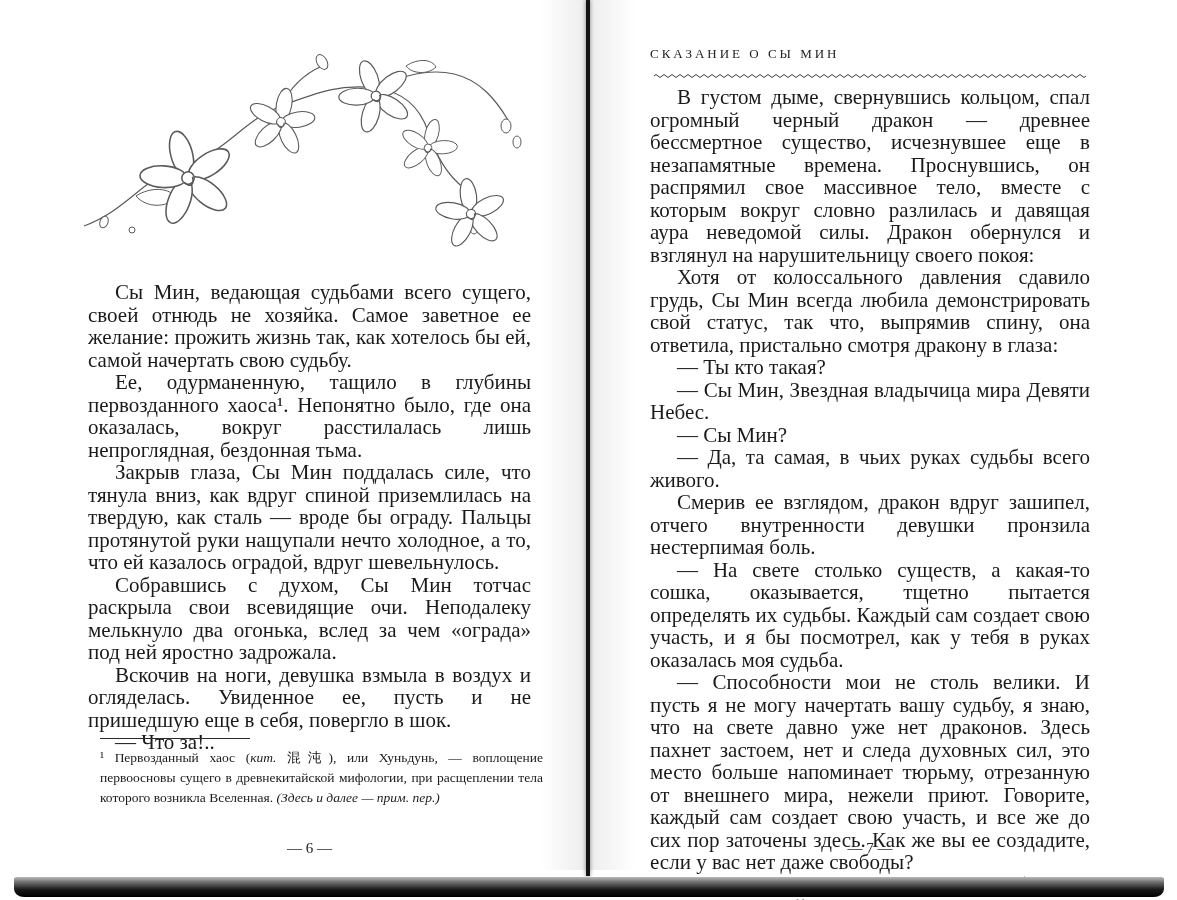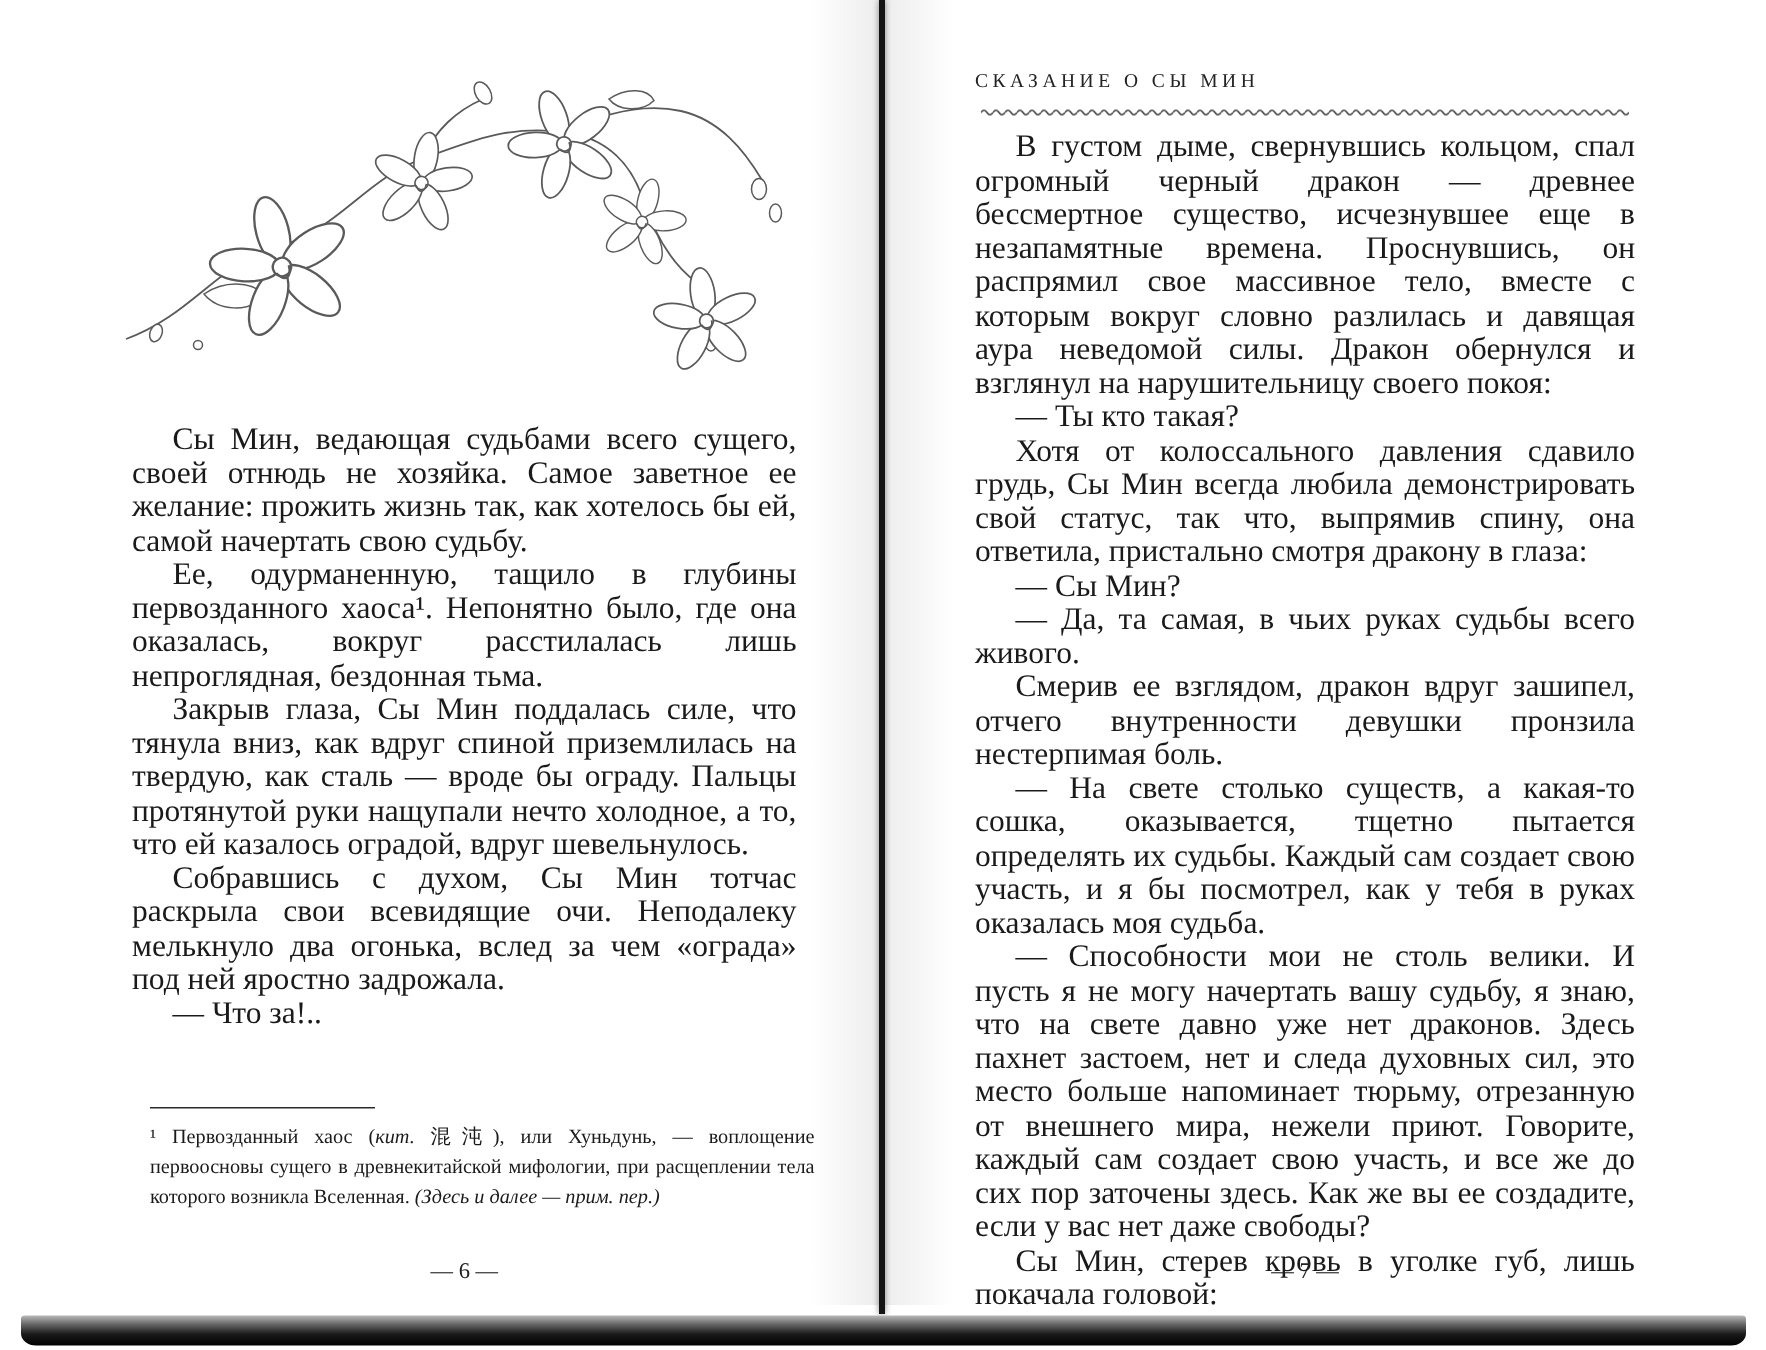--- a/index.html
+++ b/index.html
@@ -75,20 +75,21 @@
         <use href="#fl" transform="translate(352,122) scale(0.95) rotate(15)"></use>
         <use href="#fl" transform="translate(395,188) scale(1.15) rotate(-8)"></use>
       </svg>
     </div>
 
     <div class="body-text left-text">
       <p>Сы Мин, ведающая судьбами всего сущего, своей отнюдь не хозяйка. Самое заветное ее желание: прожить жизнь так, как хотелось бы ей, самой начертать свою судьбу.</p>
       <p>Ее, одурманенную, тащило в глубины первозданного хаоса¹. Непонятно было, где она оказалась, вокруг расстилалась лишь непроглядная, бездонная тьма.</p>
       <p>Закрыв глаза, Сы Мин поддалась силе, что тянула вниз, как вдруг спиной приземлилась на твердую, как сталь — вроде бы ограду. Пальцы протянутой руки нащупали нечто холодное, а то, что ей казалось оградой, вдруг шевельнулось.</p>
       <p>Собравшись с духом, Сы Мин тотчас раскрыла свои всевидящие очи. Неподалеку мелькнуло два огонька, вслед за чем «ограда» под ней яростно задрожала.</p>
+      <p>Вскочив на ноги, девушка взмыла в воздух и огляделась. Увиденное ее, пусть и не пришедшую еще в себя, повергло в шок.</p>
       <p>— Что за!..</p>
     </div>
 
     <div class="footnote">
       <div class="footnote-rule"></div>
       <p class="footnote-text"><span>¹ Первозданный хаос (</span><span class="it">кит.</span><span> 混沌), или Хуньдунь, — воплощение первоосновы сущего в древнекитайской мифологии, при расщеплении тела которого возникла Вселенная. </span><span class="it">(Здесь и далее — прим. пер.)</span></p>
     </div>
 
     <div class="page-number pn-left">— 6 —</div>
   </div>
@@ -103,22 +104,23 @@
           <pattern id="wave" width="8" height="8" patternUnits="userSpaceOnUse">
             <path d="M0 4 Q2 1 4 4 Q6 7 8 4" fill="none" stroke="#3a3a3a" stroke-width="1"></path>
           </pattern>
         </defs>
         <rect width="432" height="8" fill="url(#wave)"></rect>
       </svg>
     </div>
 
     <div class="body-text right-text">
       <p>В густом дыме, свернувшись кольцом, спал огромный черный дракон — древнее бессмертное существо, исчезнувшее еще в незапамятные времена. Проснувшись, он распрямил свое массивное тело, вместе с которым вокруг словно разлилась и давящая аура неведомой силы. Дракон обернулся и взглянул на нарушительницу своего покоя:</p>
+      <p>Хотя от колоссального давления сдавило грудь, Сы Мин всегда любила демонстрировать свой статус, так что, выпрямив спину, она ответила, пристально смотря дракону в глаза:</p>
       <p>— Ты кто такая?</p>
-      <p>Хотя от колоссального давления сдавило грудь, Сы Мин всегда любила демонстрировать свой статус, так что, выпрямив спину, она ответила, пристально смотря дракону в глаза:</p>
+      <p>— Сы Мин, Звездная владычица мира Девяти Небес.</p>
       <p>— Сы Мин?</p>
       <p>— Да, та самая, в чьих руках судьбы всего живого.</p>
       <p>Смерив ее взглядом, дракон вдруг зашипел, отчего внутренности девушки пронзила нестерпимая боль.</p>
       <p>— На свете столько существ, а какая-то сошка, оказывается, тщетно пытается определять их судьбы. Каждый сам создает свою участь, и я бы посмотрел, как у тебя в руках оказалась моя судьба.</p>
       <p>— Способности мои не столь велики. И пусть я не могу начертать вашу судьбу, я знаю, что на свете давно уже нет драконов. Здесь пахнет застоем, нет и следа духовных сил, это место больше напоминает тюрьму, отрезанную от внешнего мира, нежели приют. Говорите, каждый сам создает свою участь, и все же до сих пор заточены здесь. Как же вы ее создадите, если у вас нет даже свободы?</p>
       <p>Сы Мин, стерев кровь в уголке губ, лишь покачала головой:</p>
     </div>
 
     <div class="page-number pn-right">— 7 —</div>
   </div>

